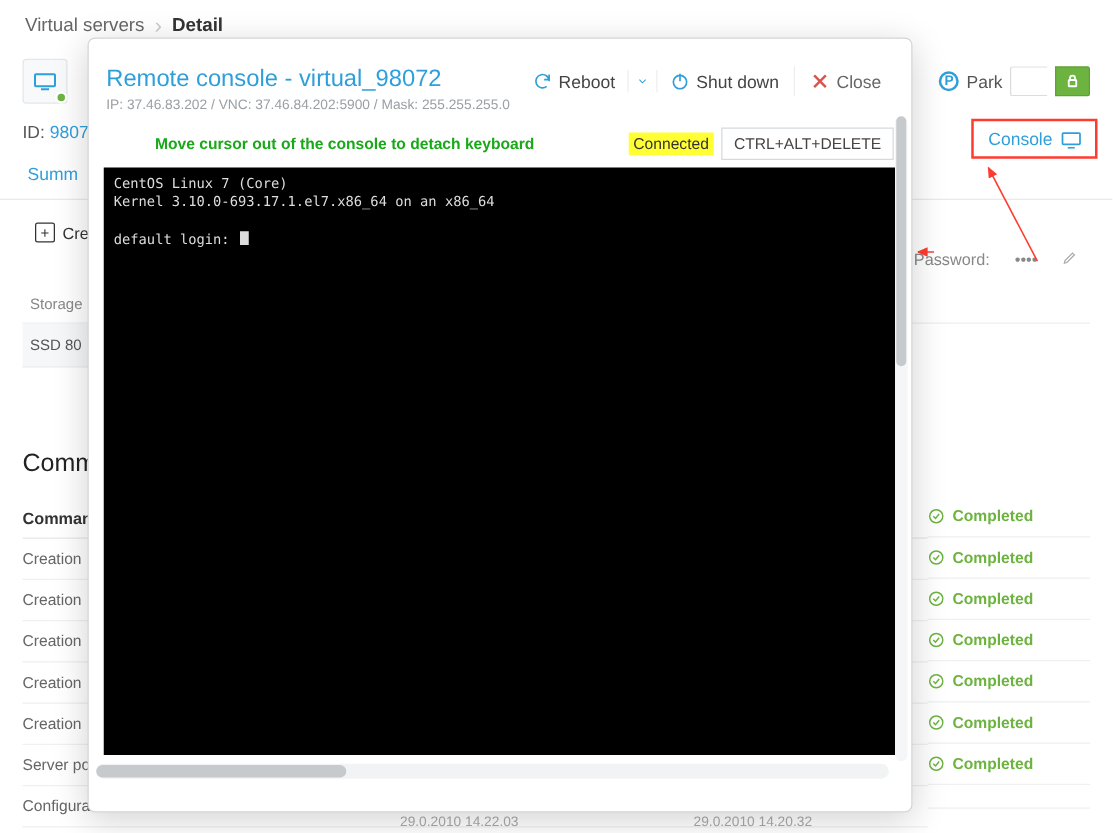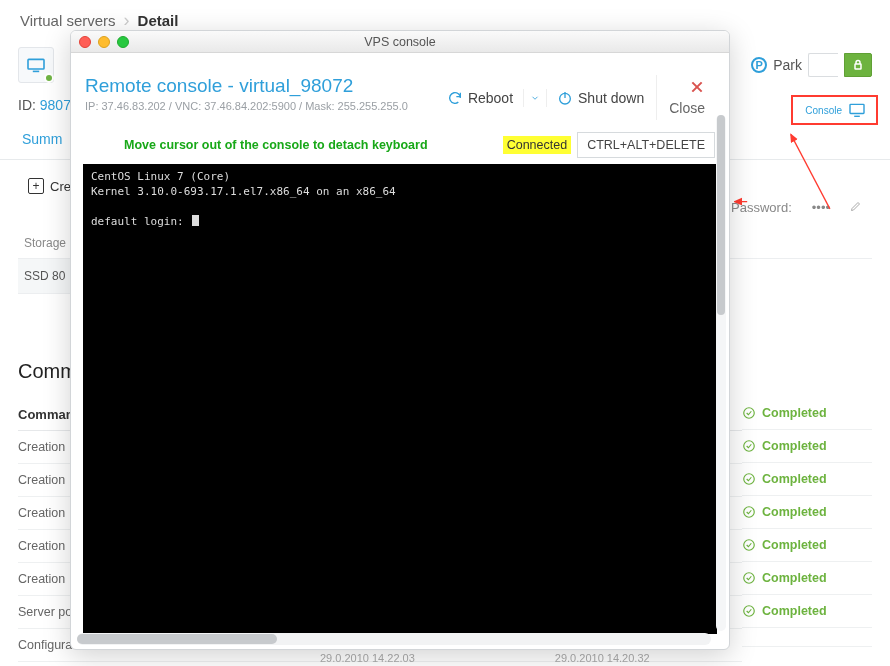--- a/index.html
+++ b/index.html
@@ -18,21 +18,21 @@
   .spacer { flex:1; }
   .park-group { display:flex; align-items:center; gap:6px; }
   .park-label { color:#555; display:flex; align-items:center; gap:6px; font-size:14px;}
   .park-label .p-icon { width:16px;height:16px;border-radius:50%;border:2px solid #2f9fda;color:#2f9fda;font-size:11px;font-weight:700;display:flex;align-items:center;justify-content:center;}
   .park-input { width:30px; height:24px; border:1px solid #dadde0; border-radius:2px 0 0 2px; border-right:none; background:#fff;}
   .park-btn { width:28px; height:24px; background:#6db33f; border:1px solid #60a035; border-radius:0 2px 2px 0; display:flex; align-items:center; justify-content:center; color:#fff;}
 
   
   .idrow { padding:0 18px 10px 18px; font-size:14px; color:#555;}
   .idrow .id { color:#2f9fda; }
-  .console-pill { position:absolute; right:12px; top:95px; border:2px solid #ff3b30; padding:6px 10px 6px 12px; display:flex; align-items:center; gap:6px; color:#2f9fda; font-size:10px; background:#fff; z-index:5;}
+  .console-pill { position:absolute; right:12px; top:95px; border:2px solid #ff3b30; padding:6px 10px 6px 12px; display:flex; align-items:flex-end; gap:6px; color:#2f9fda; font-size:14px; background:#fff; z-index:5;}
   .console-pill svg { stroke:#2f9fda; fill:none; stroke-width:2;}
 
   .tabs { border-bottom:1px solid #e7eaec; padding:0 18px; margin-bottom:14px;}
   .tab { display:inline-block; padding:8px 4px 10px 4px; color:#2f9fda; font-size:14px; border-bottom:2px solid transparent;}
 
   
   .bg { padding:0 18px; position:relative; }
   .create-btn { display:flex; align-items:center; gap:6px; font-size:13px; color:#333; padding:4px 0 18px 10px;}
   .create-btn .plus { width:16px;height:16px;border:1.5px solid #333; border-radius:2px; display:flex; align-items:center;justify-content:center; font-size:12px; line-height:1;}
   .storage-head { font-size:12px; color:#888; padding:8px 6px; border-bottom:1px solid #eceef0; margin-top:16px;}
@@ -66,21 +66,21 @@
   .mac-title { position:absolute; left:0; right:0; text-align:center; font-size:12.5px; color:#555;}
   .modal-body { padding:10px 14px 0 14px; position:relative; height: calc(100% - 22px); }
   .modal-top { display:flex; align-items:flex-start;margin-top:12px;}
   .rc-title { color:#2f9fda; font-size:19px; font-weight:400; margin-bottom:3px;}
   .rc-meta { font-size:11px; color:#9a9fa4; }
   .rc-actions { margin-left:auto; display:flex; align-items:center;}
   .act { display:flex; align-items:flex-end; gap:5px; font-size:14px; color:#444; padding:4px 10px; cursor:pointer;}
   .act svg { stroke:#2f9fda; fill:none; stroke-width:2;}
   .act.caret { padding:4px 6px; border-left:1px solid #eee; border-right:1px solid #eee;}
   .act.close svg { stroke:#d9534f; stroke-width:3;}
-  .act.close { color:#666;flex-direction:column; }
+  .act.close { color:#666; }
   .divider-v { width:1px; background:#eee; align-self:stretch; margin:0 2px;}
 
   .rc-row2 { display:flex; align-items:center; margin-top:12px; margin-bottom:6px;}
   .movecur { color:#18a818; font-weight:700; font-size:12.5px;margin-left:39px;}
   .conn-tag { background:#ffff33; font-size:12.5px; padding:2px 4px; margin-left:auto;}
   .cad-btn { border:1px solid #d6dadd; background:#fff; font-size:12.5px; padding:5px 9px; margin-left:6px; color:#444;}
 
   .term { margin:4px -2px 0 -2px; background:#000; color:#ddd; font-family:"Menlo","Consolas",monospace; font-size:11px; line-height:1.35; padding:6px 8px; height:470px; white-space:pre; overflow:hidden; }
   .cursor { display:inline-block; width:7px; height:11px; background:#ddd; vertical-align:-1px; margin-left:2px;}
 
@@ -237,26 +237,20 @@
     </div>
   </div>
 </div>
 
 <div class="ts-row">
   <span>29.0.2010 14.22.03</span>
     <span>29.0.2010 14.20.32</span>
 </div>
 
 <div class="modal-shadow">
-  <div class="mac-bar">
-    <span class="mac-dot md-r"></span>
-    <span class="mac-dot md-y"></span>
-    <span class="mac-dot md-g"></span>
-    <span class="mac-title">VPS console</span>
-  </div>
   <div class="modal-body">
     <div class="modal-top">
       <div>
         <div class="rc-title">Remote console - virtual_98072</div>
         <div class="rc-meta">IP: 37.46.83.202 / VNC: 37.46.84.202:5900 / Mask: 255.255.255.0</div>
       </div>
       <div class="rc-actions">
         <div class="act">
           <svg width="16" height="16" viewBox="0 0 24 24">
               <path d="M20 12a8 8 0 10-3 6.2M20 4v6h-6"></path>

